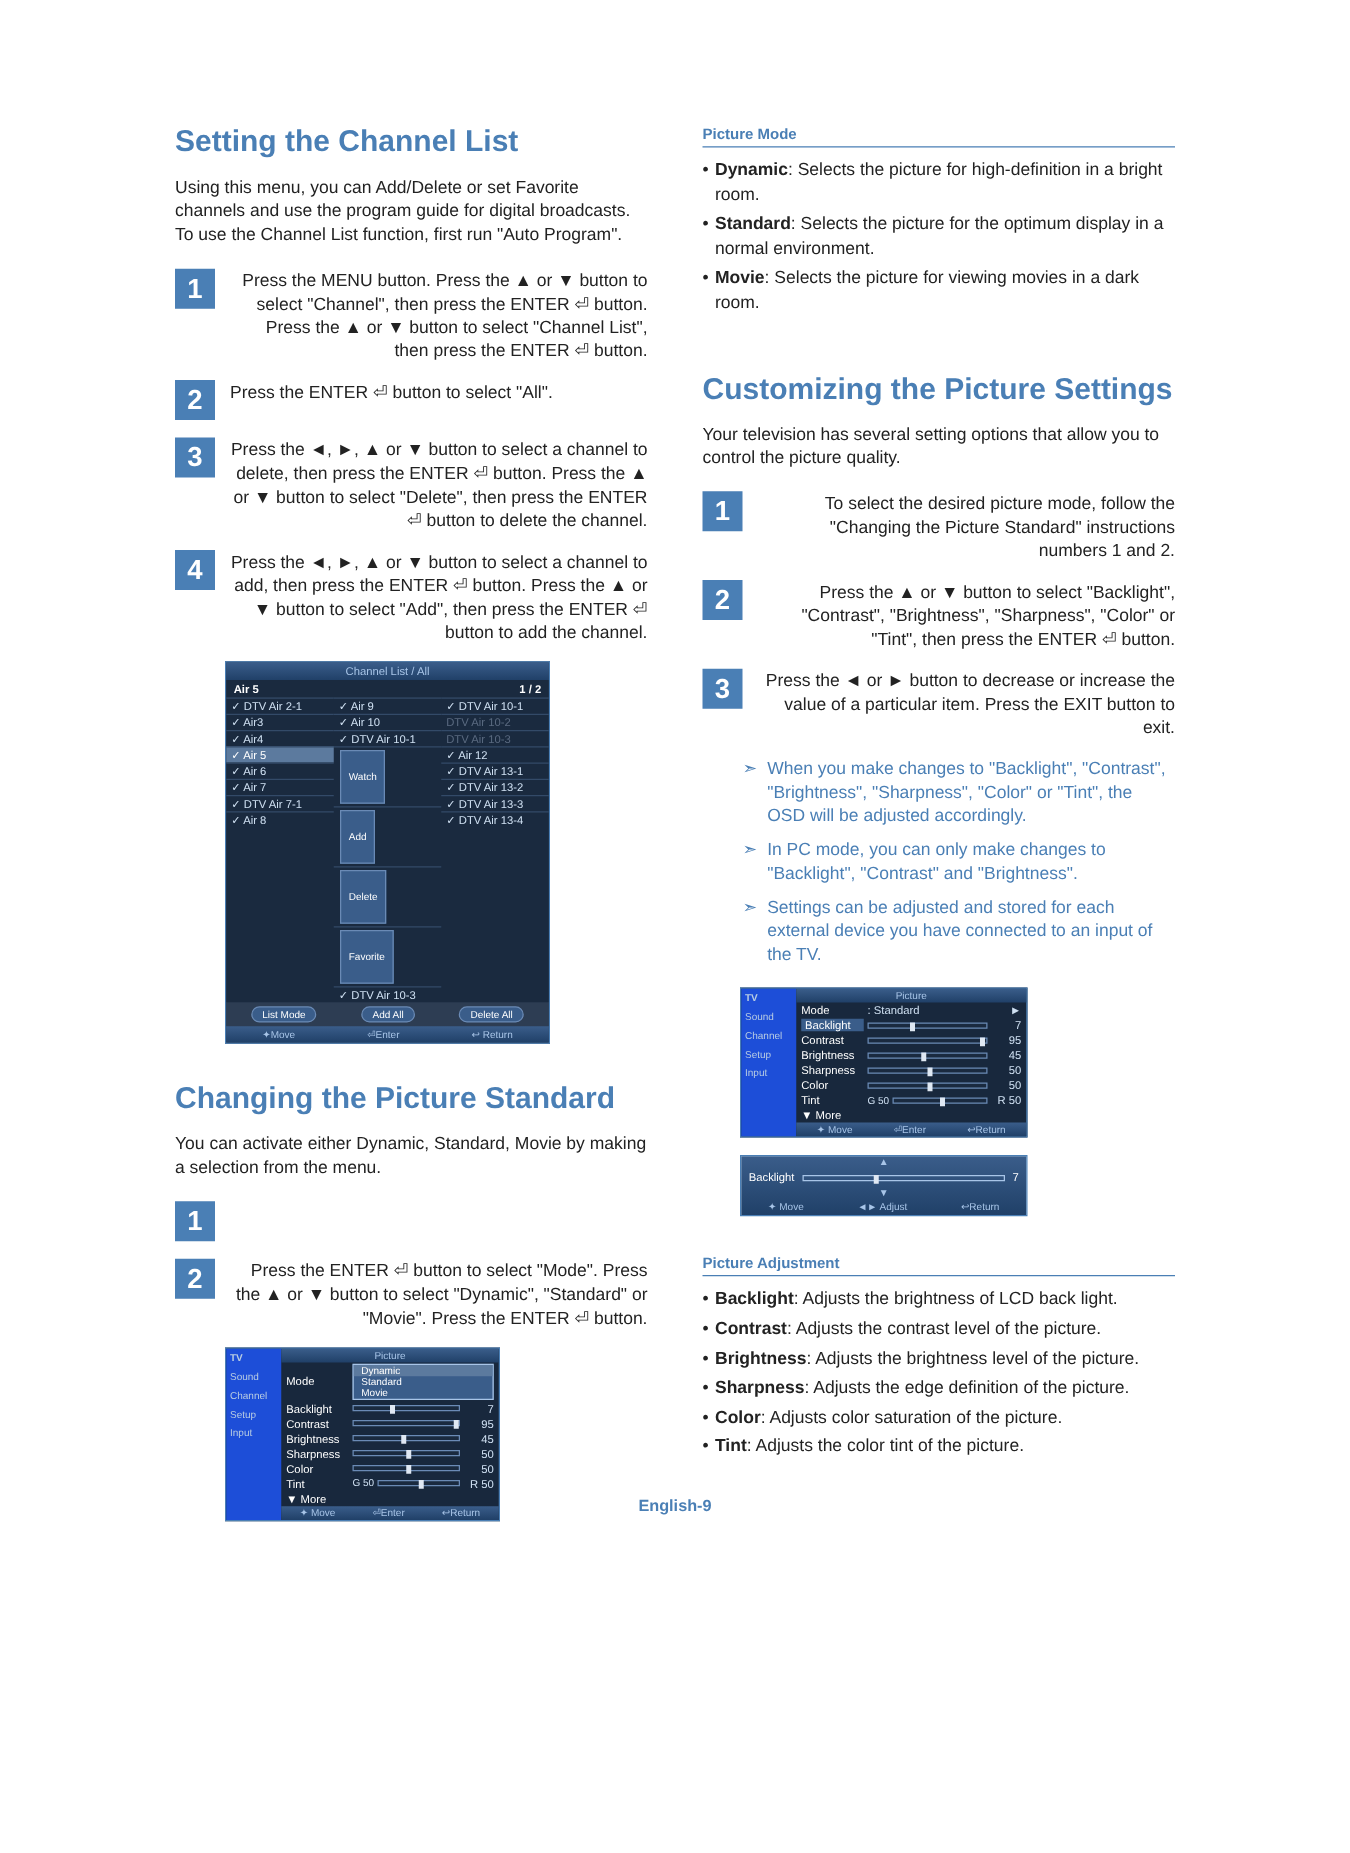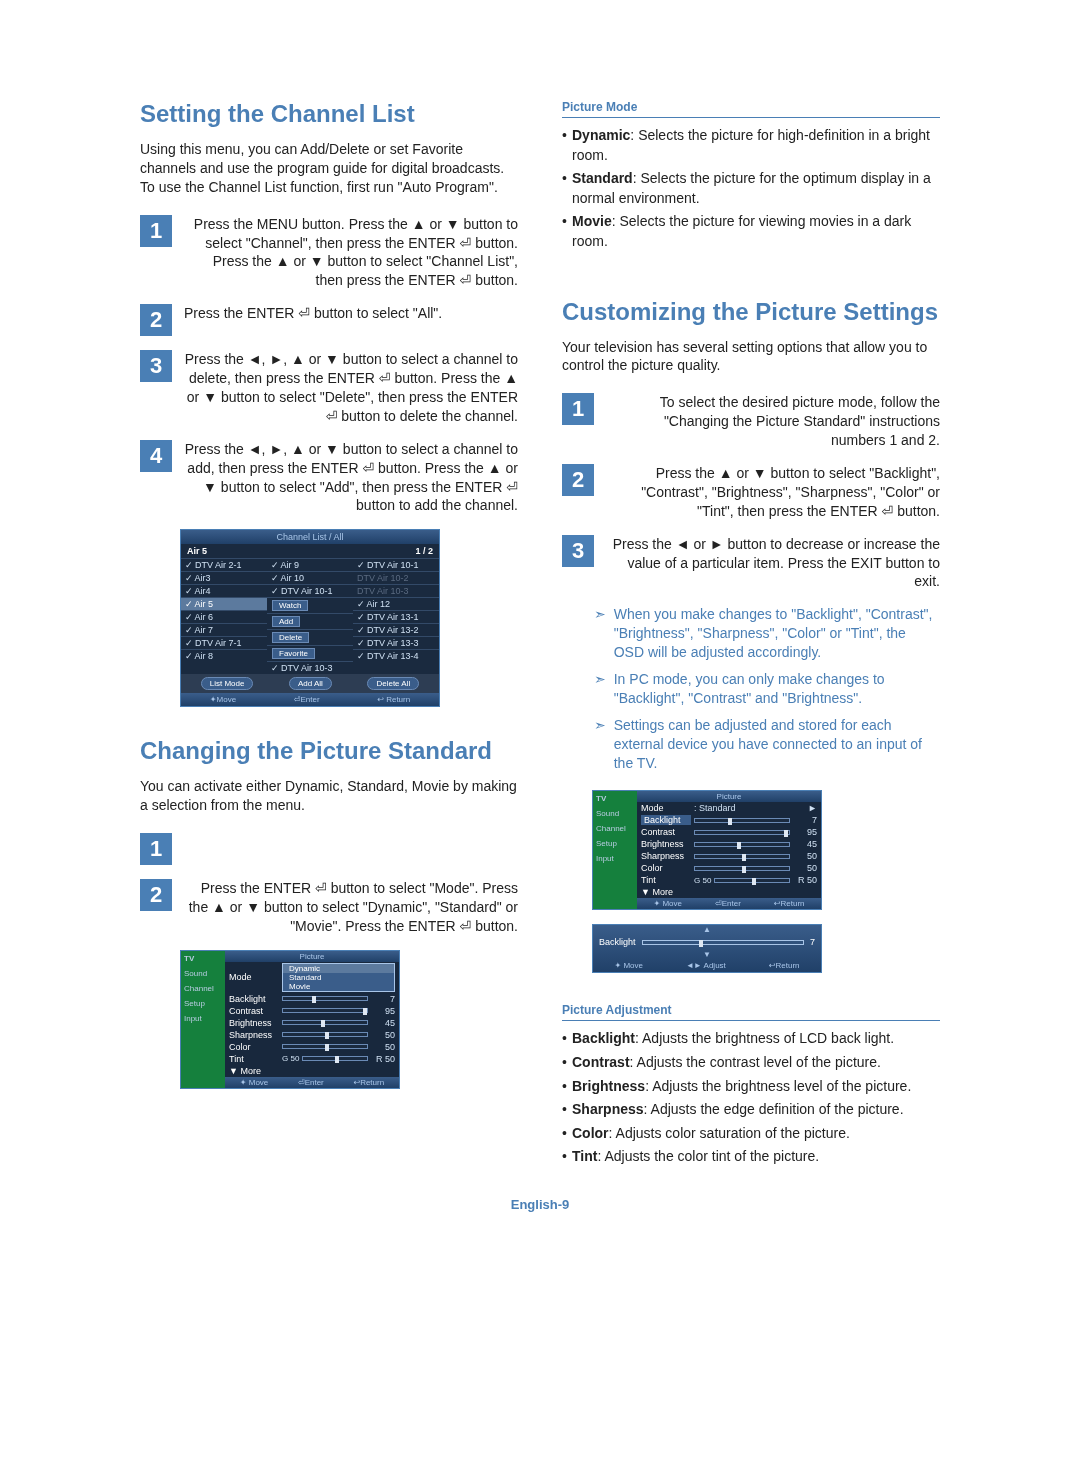--- a/index.html
+++ b/index.html
@@ -104,21 +104,21 @@
     white-space: nowrap;
     color: #cfe0f2;
   }
   .osd-channel .gcell.hi { background: #5c7a9e; color: #fff; }
   .osd-channel .gcell.faded { color: #5a6a80; }
   .osd-channel .menubox {
     display: inline-block;
     background: #3a5d8a;
     color: #fff;
     border: 1px solid #6a8ab5;
-    padding: 0 6px;
+    padding: 16px 6px;
     margin: 1px;
     font-size: 8px;
   }
   .osd-channel .btns {
     background: #2d3d53;
     display: flex;
     justify-content: space-around;
     padding: 3px 2px;
   }
   .osd-channel .ovalbtn {
@@ -142,21 +142,21 @@
     width: 220px;
     margin: 8px 0 0 40px;
     background: #18283d;
     border: 1px solid #4a7fb5;
     font-size: 9px;
     color: #fff;
     display: flex;
   }
   .osd-pic .side {
     width: 44px;
-    background: #15803d;
+    background: #1d4ed8;
     display: flex;
     flex-direction: column;
     font-size: 8px;
   }
   .osd-pic .side div { padding: 3px 3px; color: #b8cce2; }
   .osd-pic .main { flex: 1; }
   .osd-pic .phdr {
     text-align: center;
     background: linear-gradient(#3a5d8a,#204068);
     color: #a8c5e8;

